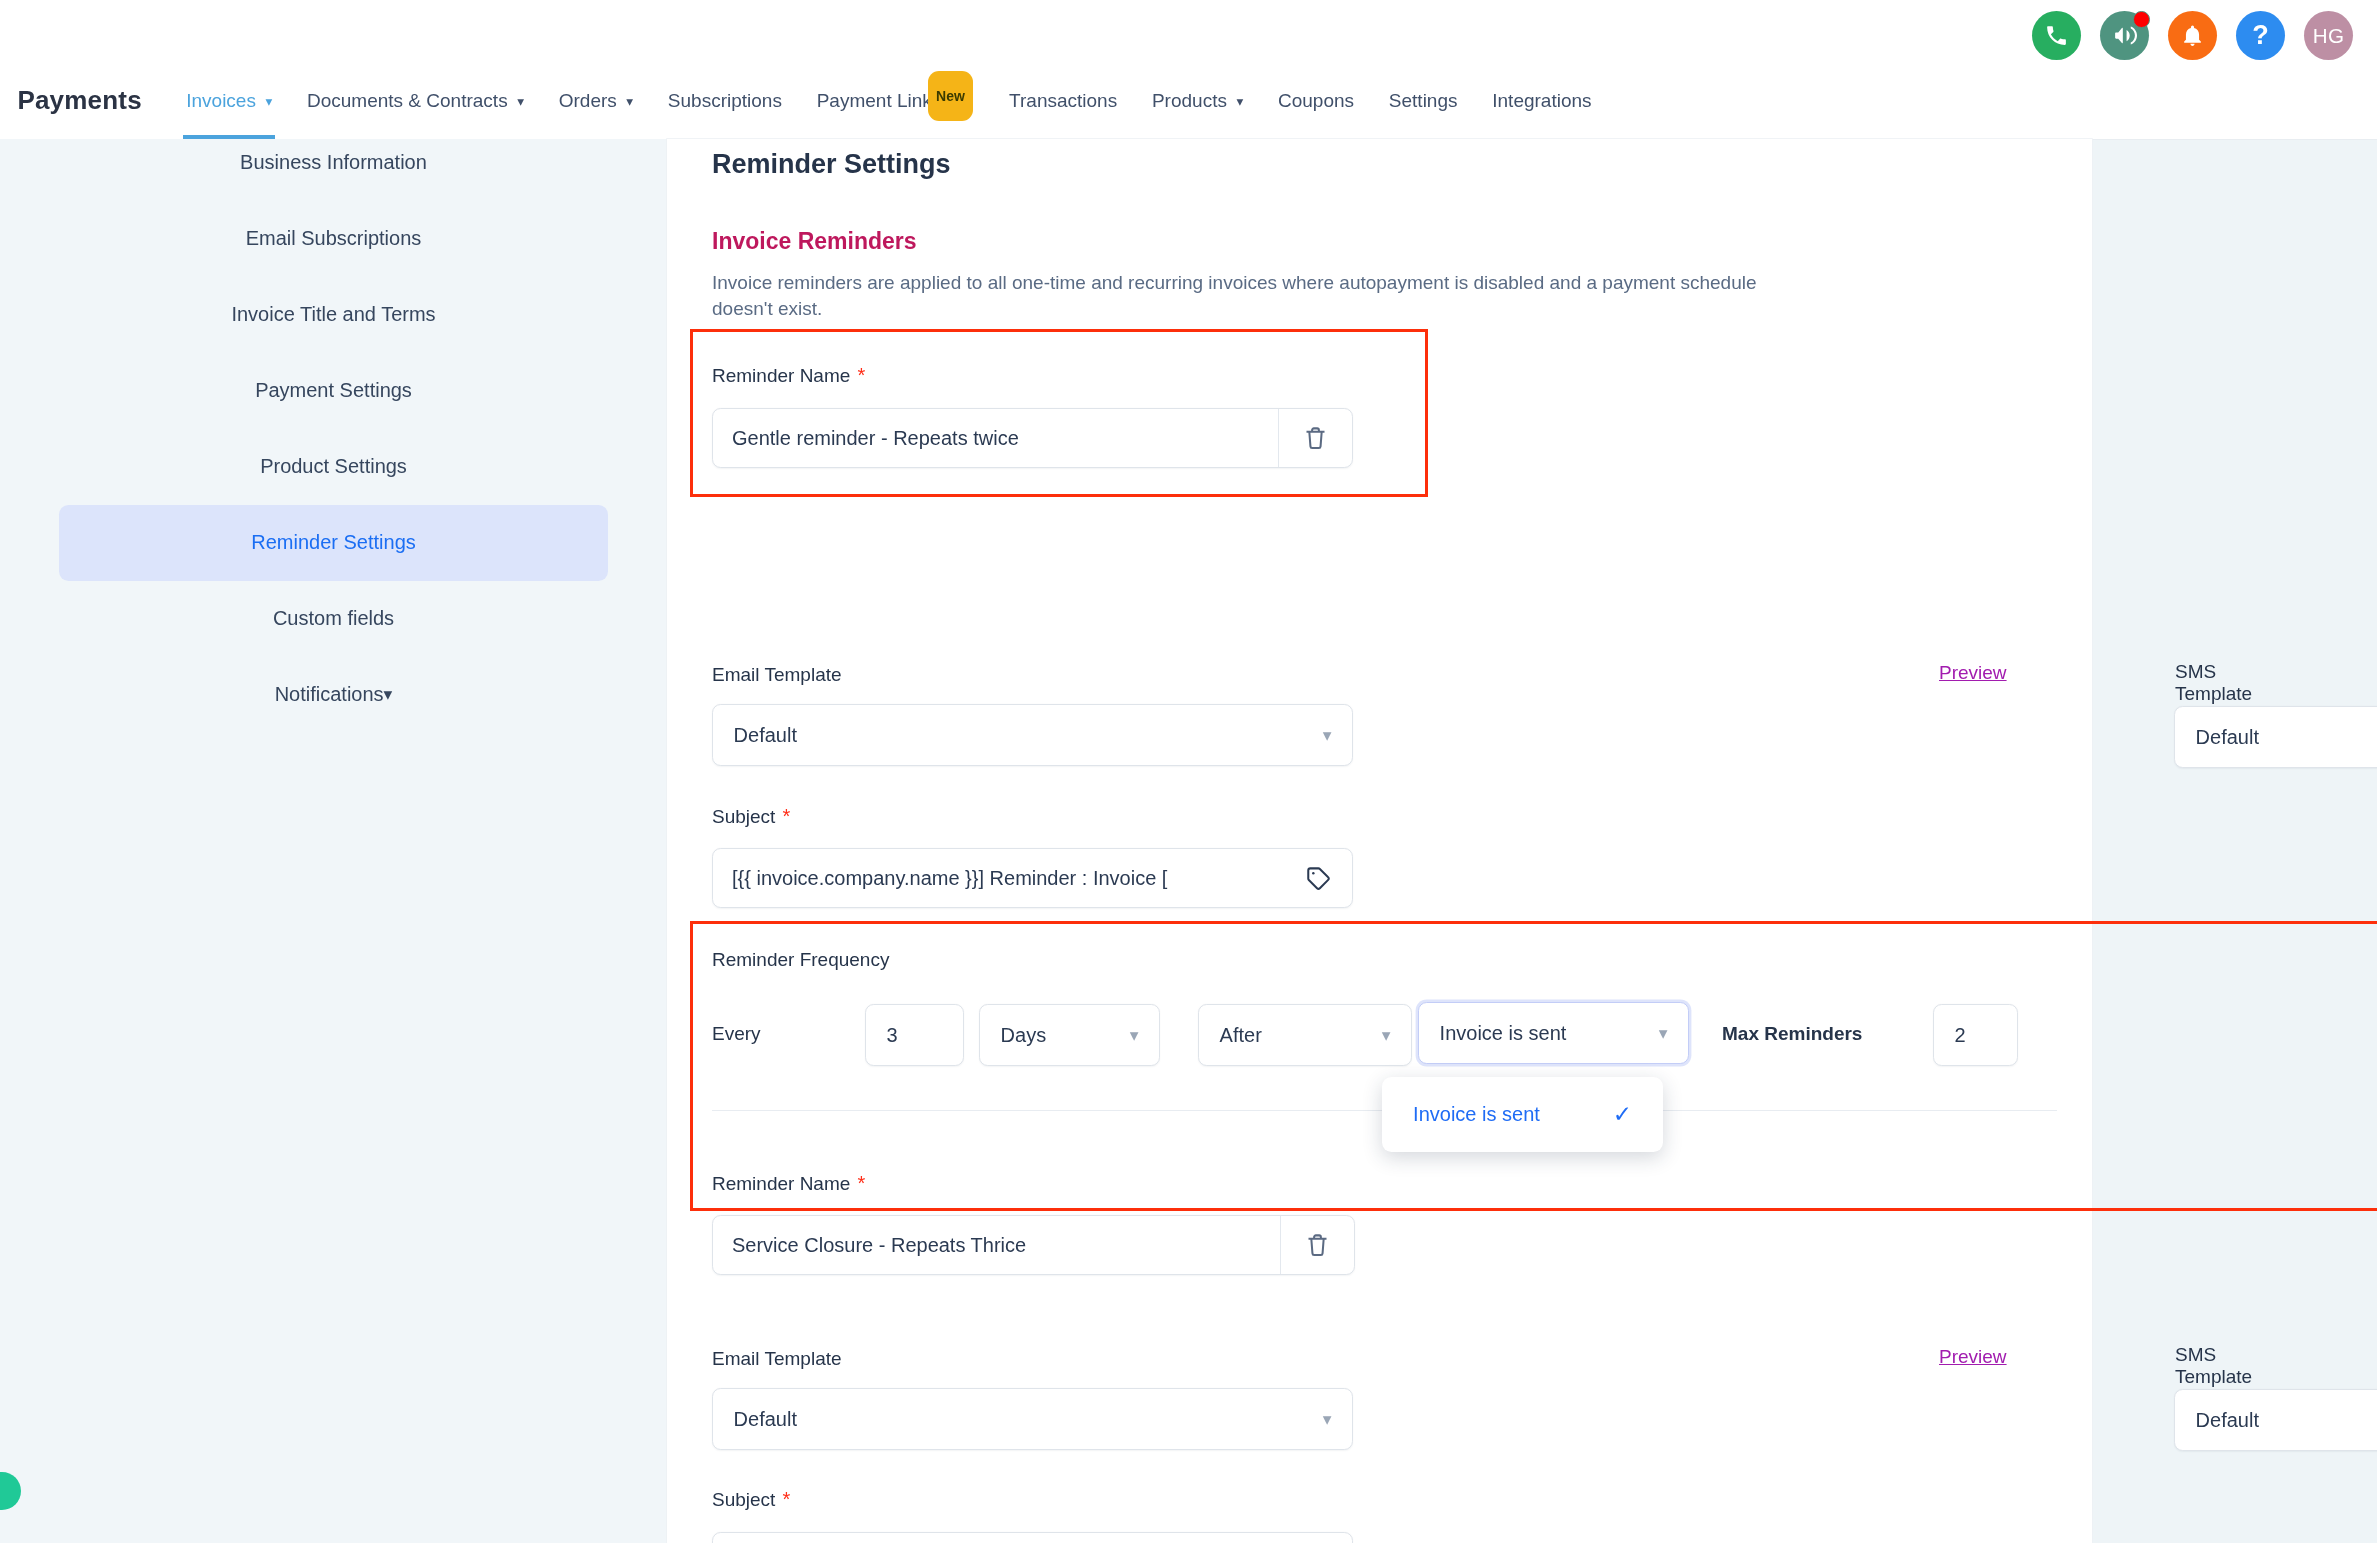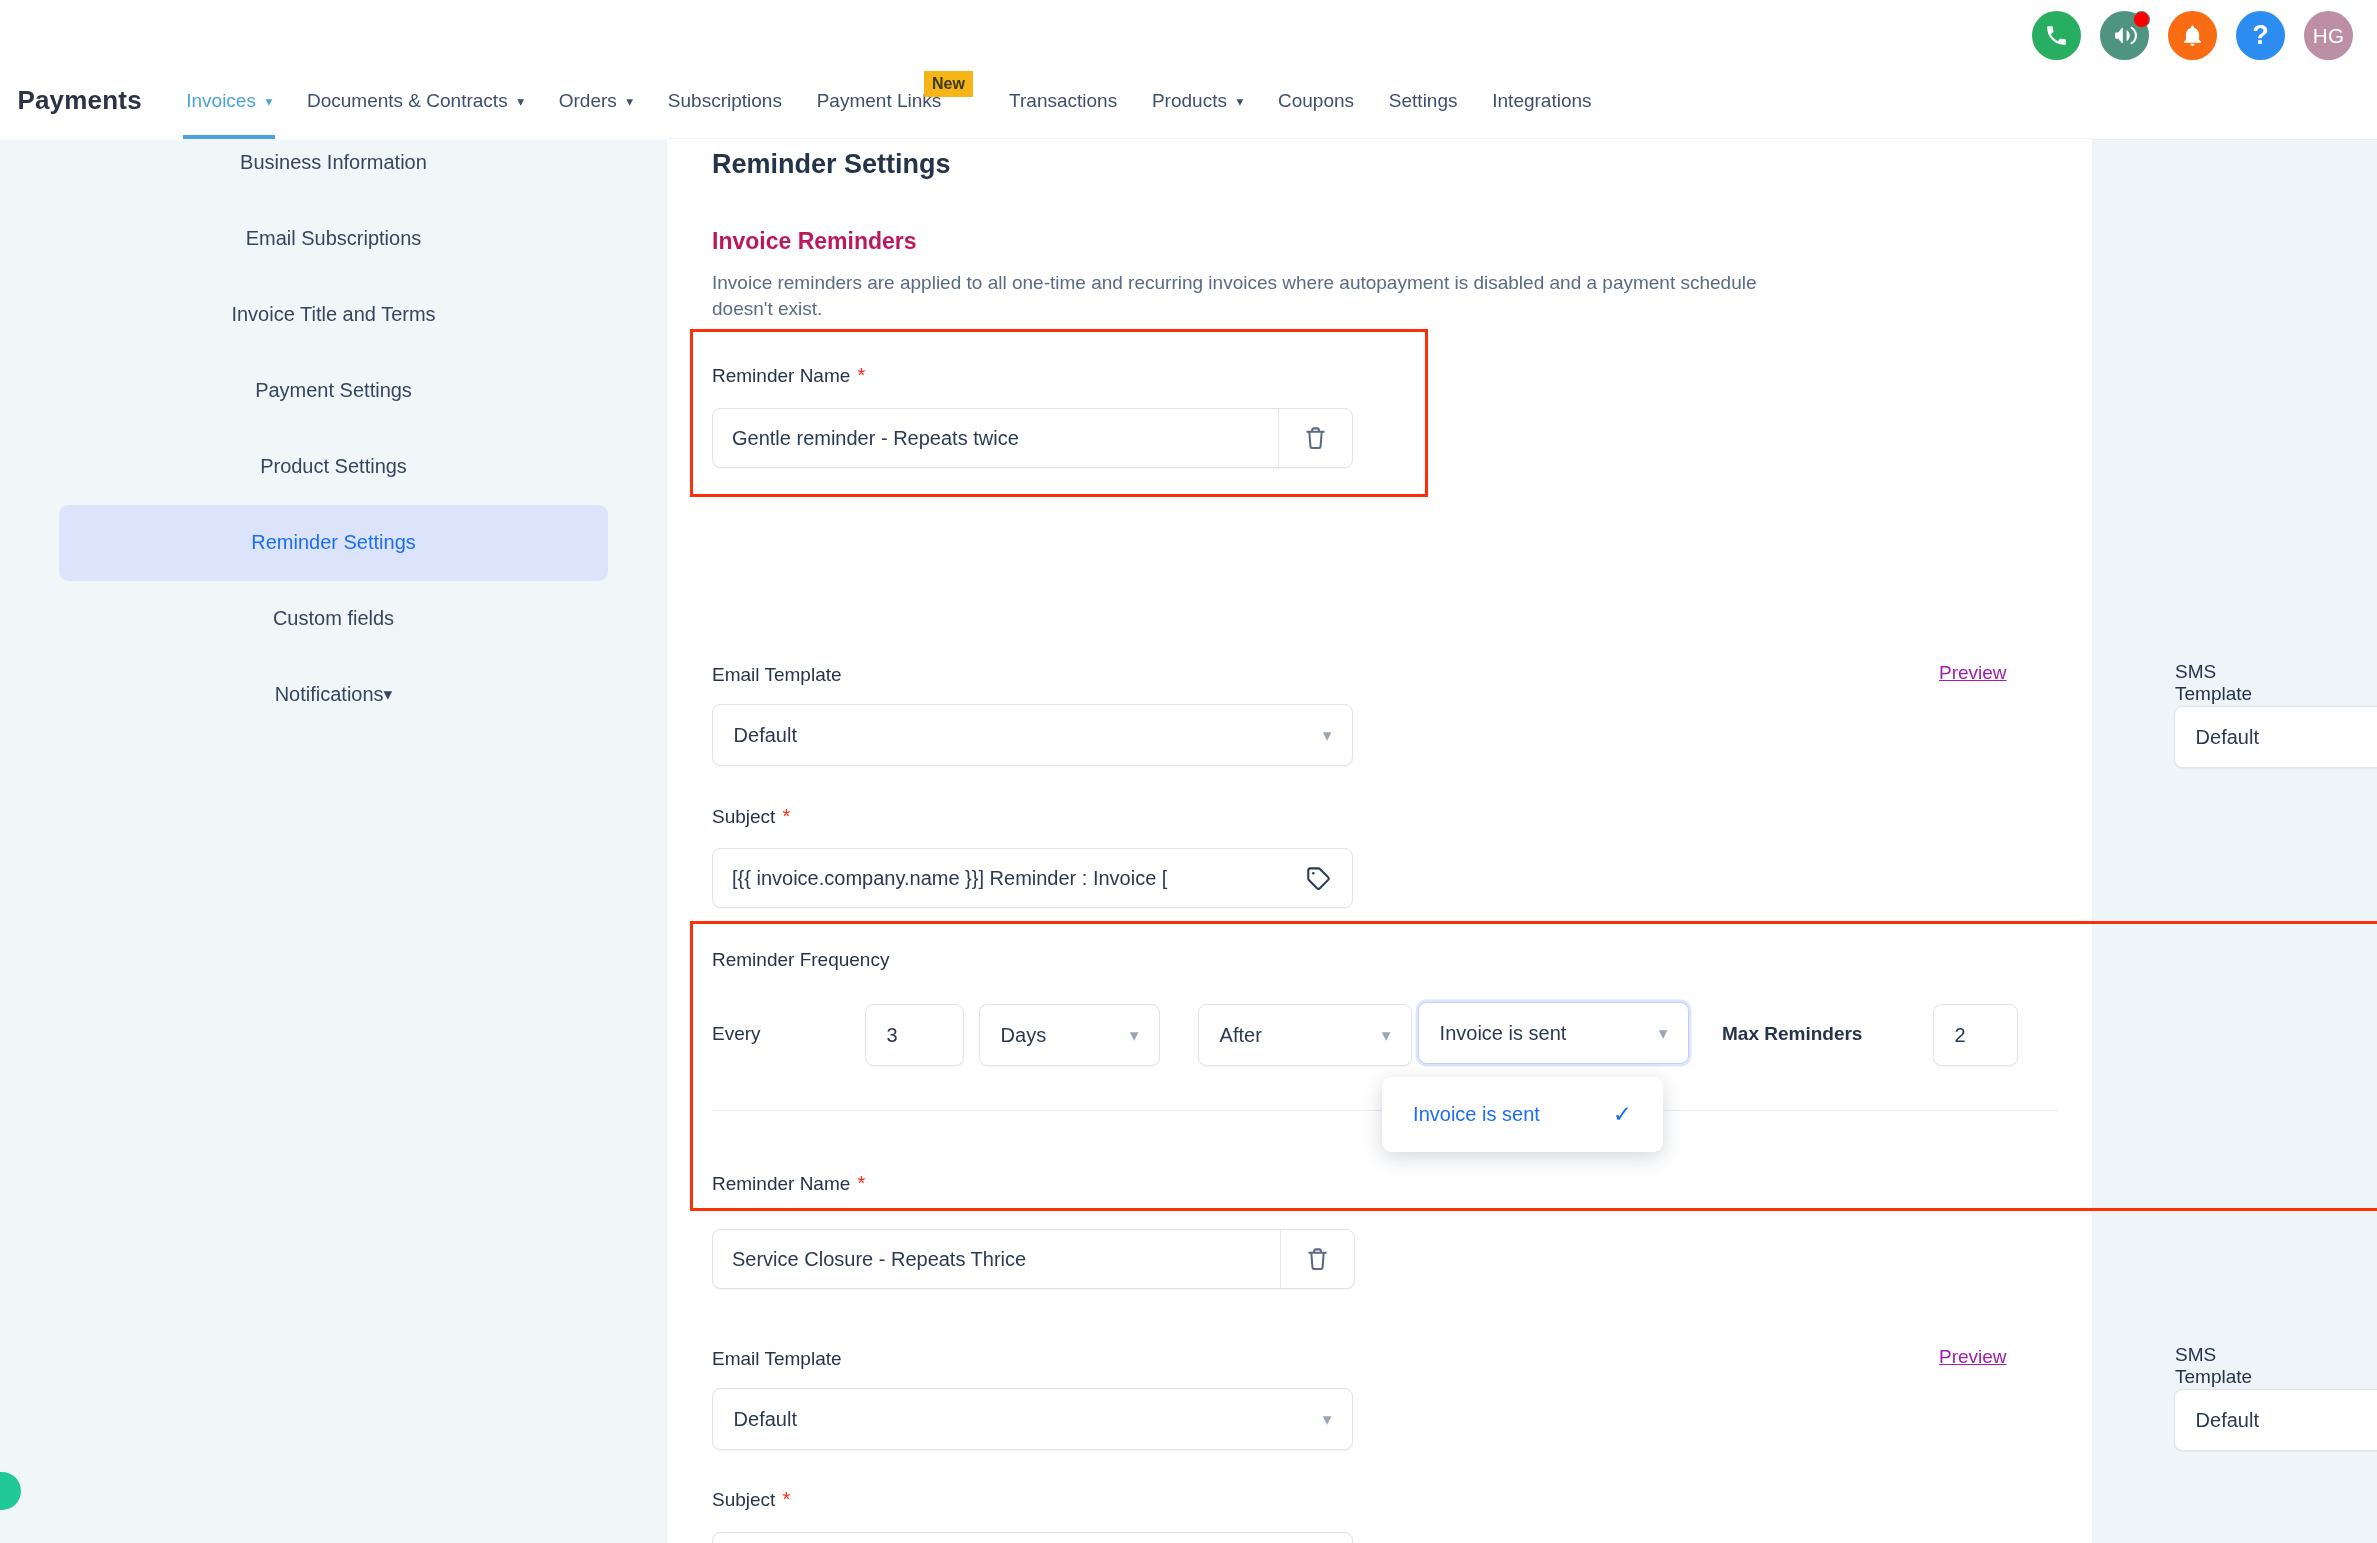--- a/index.html
+++ b/index.html
@@ -54,22 +54,22 @@
   }
   .navitem.active { color: #4ba3dd; }
   .navitem.active::after {
     content: ""; position: absolute; left: 14.2px; right: 14.2px; bottom: 0;
     height: 4.7px; background: #4ba3dd;
   }
   .caret { font-size: 13.5px; line-height: 1; transform: translateY(0.8px); }
   .newbadge {
     position: absolute; top: 9.5px; right: -14.2px;
     background: #f5b417; color: #3b3b00;
-    font-size: 16px; font-weight: 700;
-    border-radius: 0; padding: 4px 8px;
+    font-size: 14px; font-weight: 700;
+    border-radius: 11px; padding: 17px 8px;
   }
   .nav-gap { width: 33px; }
 
   
   .sidebar {
     position: absolute; top: 139px; left: 0; width: 667px; height: 1404px;
     background: #f1f6f9;
   }
   .side-item {
     height: 76px; margin: 0 59px 0 59px;
@@ -371,21 +371,21 @@
     <div class="dd-item sel">
       <span>Invoice is sent</span>
       <span class="check">✓</span>
     </div>
   </div>
 
   <div style="position:absolute; left:45px; top:1033px;" class="field-label">
     <span>Reminder Name</span><span class="req">*</span>
   </div>
 
-  <div class="txtbox" style="position:absolute; left:45px; top:1076px; width:643px;margin-top:14px;">
+  <div class="txtbox" style="position:absolute; left:45px; top:1076px; width:643px;">
     <div class="val">Service Closure - Repeats Thrice</div>
     <div class="divider"></div>
     <div class="icon-btn">
       <svg viewBox="0 0 24 24">
             <path d="M4 6h16M9 6V4.5A1.5 1.5 0 0 1 10.5 3h3A1.5 1.5 0 0 1 15 4.5V6M6.5 6l1 13a1.5 1.5 0 0 0 1.5 1.4h6a1.5 1.5 0 0 0 1.5-1.4l1-13"></path>
           </svg>
     </div>
   </div>
 
   <div style="position:absolute; left:45px; top:1209px;" class="field-label">Email Template</div>

